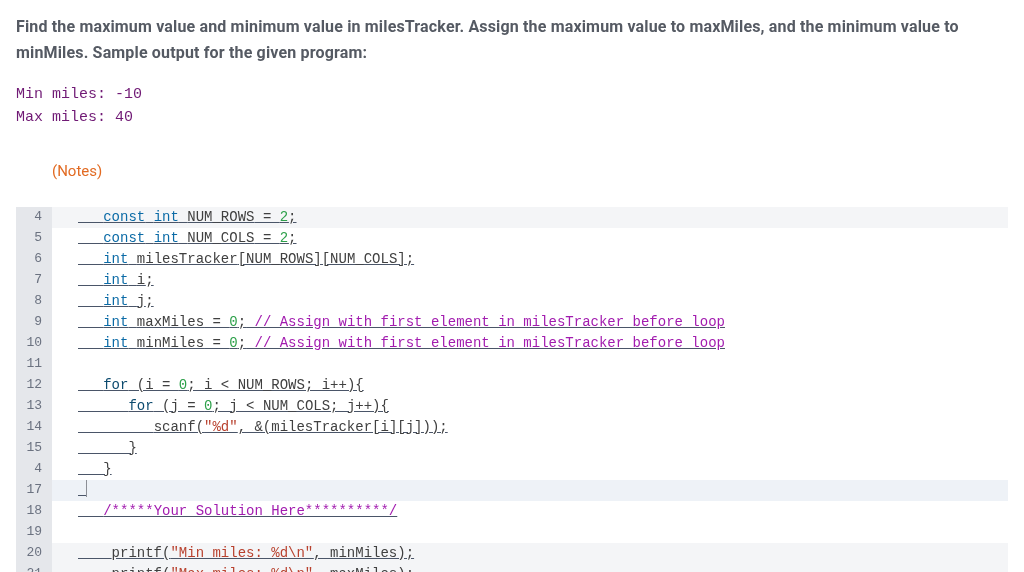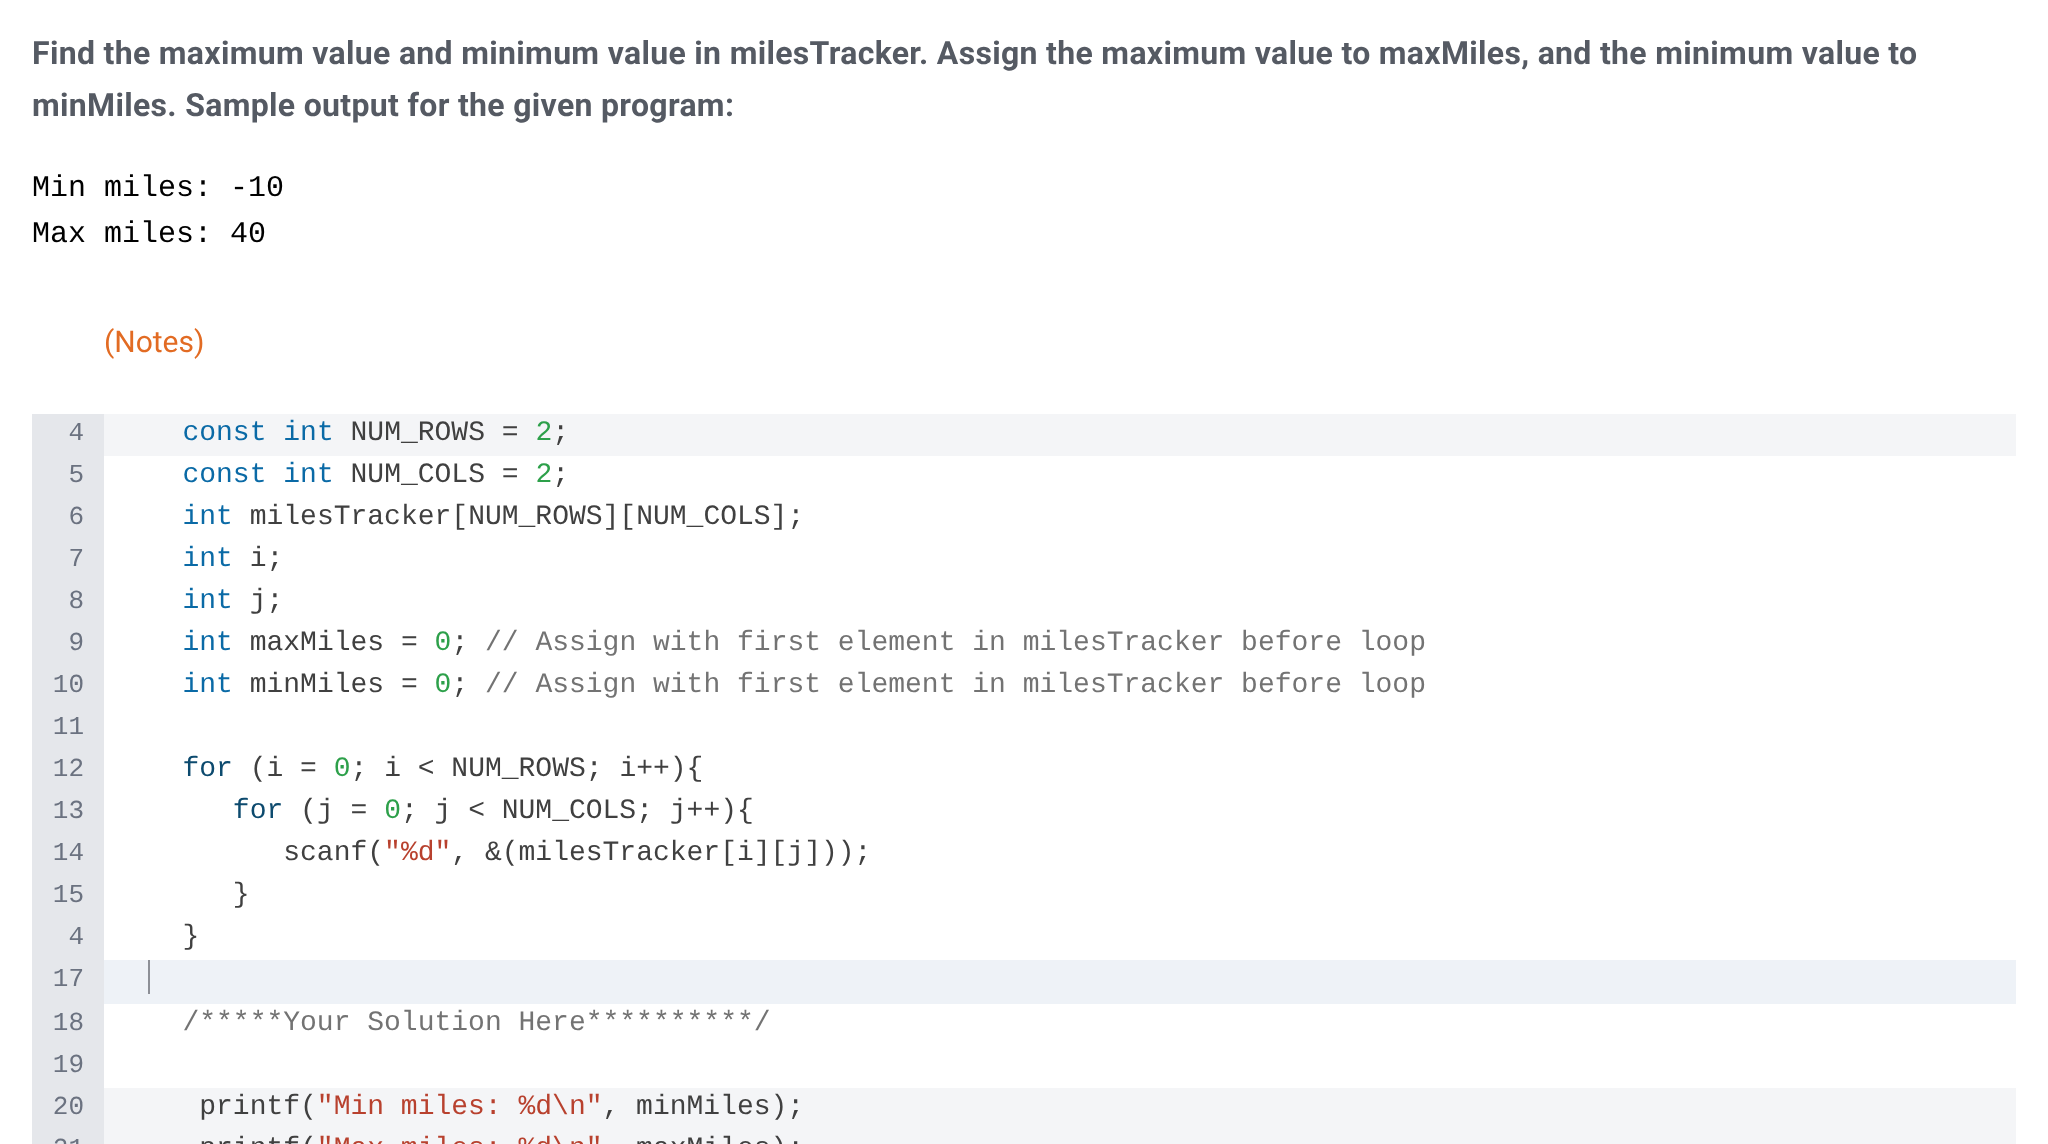--- a/index.html
+++ b/index.html
@@ -12,21 +12,21 @@
   }
   .problem-text {
     color: #555a63;
     font-weight: 700;
     letter-spacing: 0.01em;
     margin-bottom: 18px;
   }
   .sample-output {
     font-family: "SFMono-Regular", Consolas, "Liberation Mono", Menlo, Courier, monospace;
     font-size: 15px;
-    color: #000000;
+    color: #701a75;
     white-space: pre;
     margin-bottom: 28px;
     line-height: 1.55;
   }
   .notes-link {
     color: #e26b23;
     font-size: 15px;
     cursor: pointer;
     display: inline-block;
     margin-bottom: 24px;
@@ -47,38 +47,39 @@
     width: 36px;
     text-align: right;
     padding-right: 10px;
     background: #e5e7eb;
     color: #6b7280;
     user-select: none;
     flex-shrink: 0;
     font-size: 13px;
   }
   .line-content {
-    padding-left: 14px;
+    padding-left: 26px;
     white-space: pre;
     flex: 1;
     background: #fff;
+    text-decoration: underline;
   }
   .code-line.hl .line-content { background: #f4f5f7; }
   .code-line.active .line-content { background: #eef2f7; position: relative; }
   .cursor-bar {
       display: inline-block;
       width: 0;
       height: 17px;
       border-left: 1.5px solid #8c8f96;
       vertical-align: -3px;
   }
   .kw   { color: #0c4a6e; }       
   .type { color: #0a6aa6; }       
   .num  { color: #2da04a; }       
-  .cmt  { color: #737373; }       
+  .cmt  { color: #a21caf; }       
   .str  { color: #b8412e; }       
   .ident{ color: #404040; }
   .plain{ color: #404040; }
 </style>
 </head>
 <body>
 
 
 
 <div class="problem-text">Find the maximum value and minimum value in milesTracker. Assign the maximum value to maxMiles, and the minimum value to minMiles. Sample output for the given program:</div>

